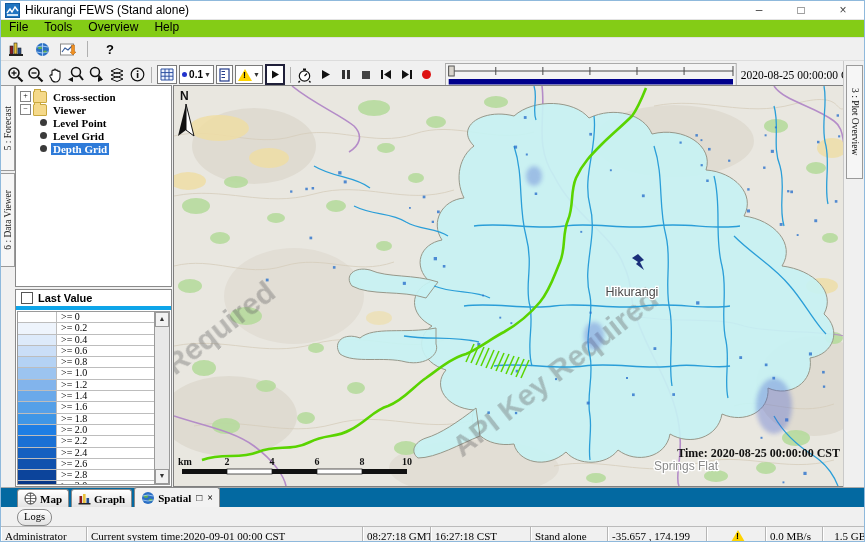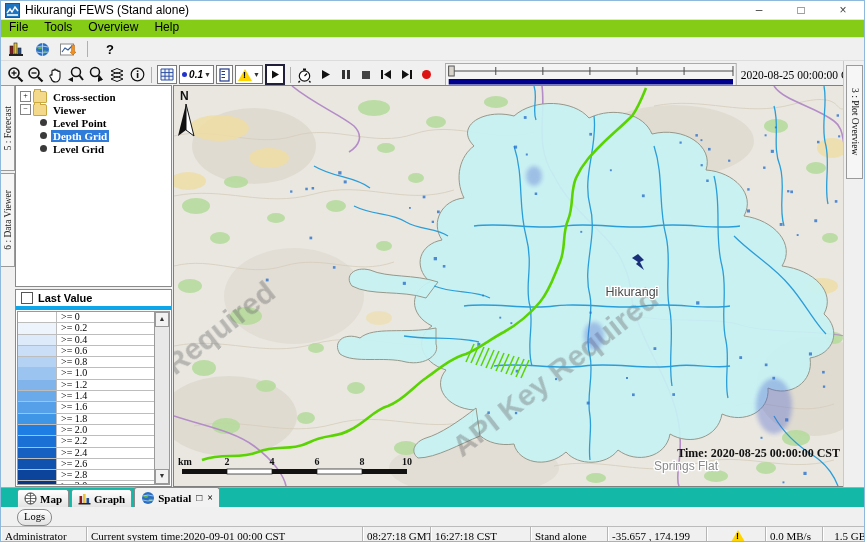--- a/index.html
+++ b/index.html
@@ -17,21 +17,21 @@
   #menubar{height:17px;display:flex;align-items:flex-start;background:#84cc16;border-bottom:1px solid #e0e0e0;}
   .menu-item{padding:0 8px;font-size:12px;}
   
   #toolbar1{height:22px;display:flex;align-items:center;gap:4px;padding-left:4px;border-bottom:1px solid #dcdcdc;}
   #toolbar2{height:27px;display:flex;align-items:center;padding-left:4px;border-bottom:1px solid #b9b9b9;}
   .tbtn{width:22px;height:19px;display:flex;align-items:center;justify-content:center;}
   .tsep{width:1px;height:16px;background:#b0b0b0;margin:0 4px;}
   .drop-arrow{font-size:7px;color:#333;margin-left:1px;}
   .boxed{border:1px solid #7a7a7a;background:#fff;height:17px;display:flex;align-items:center;padding:0 2px;margin:0 1px;}
   .boxed.dark{border:2px solid #20203a;}
-  #interval-btn{font-size:10px;font-weight:bold;font-style:italic;}
+  #interval-btn{font-size:10px;font-weight:bold;}
   #interval-dot{width:5px;height:5px;border-radius:50%;background:#2233cc;margin-right:2px;}
   #help-q{font-weight:bold;font-size:13px;margin-left:10px;}
   
   #timeline-box{flex:1 1 auto;height:24px;margin:0 4px 0 8px;max-width:316px;}
   #timeline-date{font-family:"Liberation Serif",serif;font-size:11.5px;white-space:nowrap;margin-right:2px;}
   
   #main{position:absolute;top:84px;left:0;width:845px;height:402px;display:flex;}
   #left-strip{width:14px;position:relative;background:#f0f0f0;}
   .vtab{position:absolute;left:0;width:13px;background:#f6f6f6;border:1px solid #9a9a9a;border-left:none;
         border-radius:0 0 0 0;display:flex;align-items:center;justify-content:center;
@@ -59,21 +59,21 @@
   #legend-table{flex:1;overflow:hidden;}
   .lrow{display:flex;height:11.3px;border-bottom:1px solid #bdbdbd;box-sizing:border-box;}
   .lsw{width:38px;border-right:1px solid #bdbdbd;}
   .llb{flex:1;font-family:"Liberation Serif",serif;font-size:10px;line-height:10px;padding-left:4px;}
   #legend-sb{width:14px;background:#e8e8e8;border-left:1px solid #9a9a9a;display:flex;flex-direction:column;justify-content:space-between;}
   .sb-btn{height:13px;background:#f2f2f2;border:1px solid #9a9a9a;font-size:7px;text-align:center;line-height:11px;color:#333;}
   
   #map-area{width:673px;height:402px;position:relative;border:1px solid #808080;box-sizing:border-box;background:#e9e7e0;}
   #map-area svg{display:block;}
   
-  #bottom-tabs{position:absolute;top:486px;left:0;width:865px;height:20px;display:flex;align-items:flex-end;gap:2px;padding-left:16px;box-sizing:border-box;background:#14b8a6;border-top:1px solid #aaa;}
+  #bottom-tabs{position:absolute;top:486px;left:0;width:865px;height:20px;display:flex;align-items:flex-end;gap:2px;padding-left:16px;box-sizing:border-box;background:#0369a1;border-top:1px solid #aaa;}
   .btab{height:17px;display:flex;align-items:center;gap:3px;padding:0 6px;border:1px solid #8a8a8a;border-bottom:none;
         border-radius:3px 3px 0 0;background:linear-gradient(#ffffff,#e4e4e4);font-family:"Liberation Serif",serif;font-size:11px;font-weight:bold;}
   .btab.active{background:#f2f2f2;height:19px;}
   .tab-ctl{font-size:10px;font-weight:bold;margin-left:2px;}
   
   #logs-row{position:absolute;top:506px;left:0;width:865px;height:19px;background:#f0f0f0;}
   #logs-btn{position:absolute;left:16px;top:2px;height:15px;padding:0 6px;background:linear-gradient(#fdfdfd,#e3e3e3);
             border:1px solid #8a8a8a;border-radius:8px;font-family:"Liberation Serif",serif;font-size:10.5px;line-height:14px;}
   
   #statusbar{position:absolute;top:525px;left:0;width:865px;height:17px;display:flex;background:#f0f0f0;border-top:1px solid #bbb;
@@ -296,25 +296,25 @@
         <span class="texp">−</span>
         <span class="tfold"></span>
         <span class="tlabel">Viewer</span>
       </div>
       <div class="trow">
         <span class="tbul"></span>
         <span class="tlabel">Level Point</span>
       </div>
       <div class="trow">
         <span class="tbul"></span>
-        <span class="tlabel tsel">Depth Grid</span>
+        <span class="tlabel">Level Grid</span>
       </div>
       <div class="trow">
         <span class="tbul"></span>
-        <span class="tlabel">Level Grid</span>
+        <span class="tlabel tsel">Depth Grid</span>
       </div>
     </div>
 
     <div id="legend-box">
       <div id="legend-head">
         <span id="legend-check"></span>
         <span>Last Value</span>
       </div>
       <div id="legend-scroll">
         <div id="legend-table">

